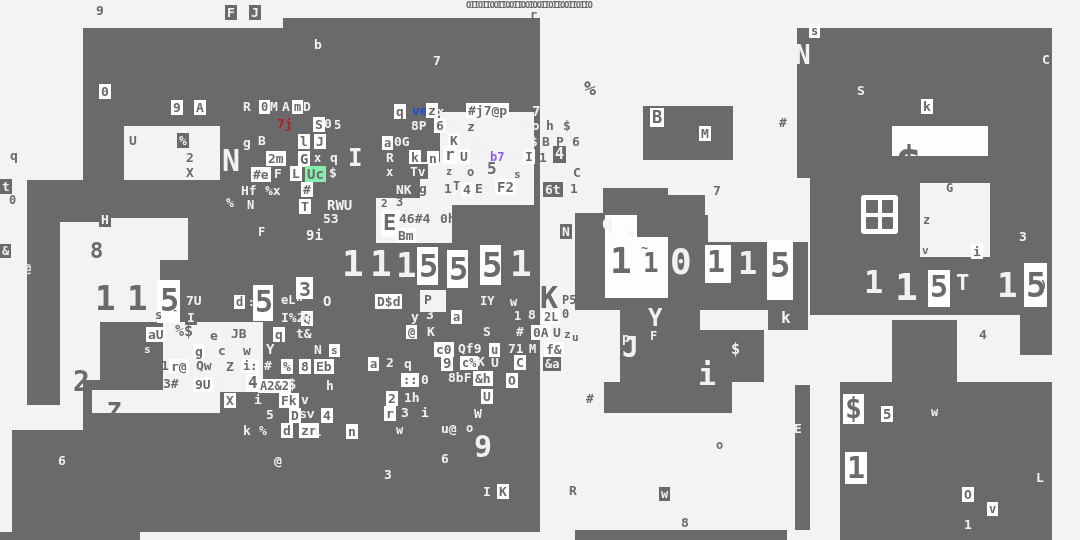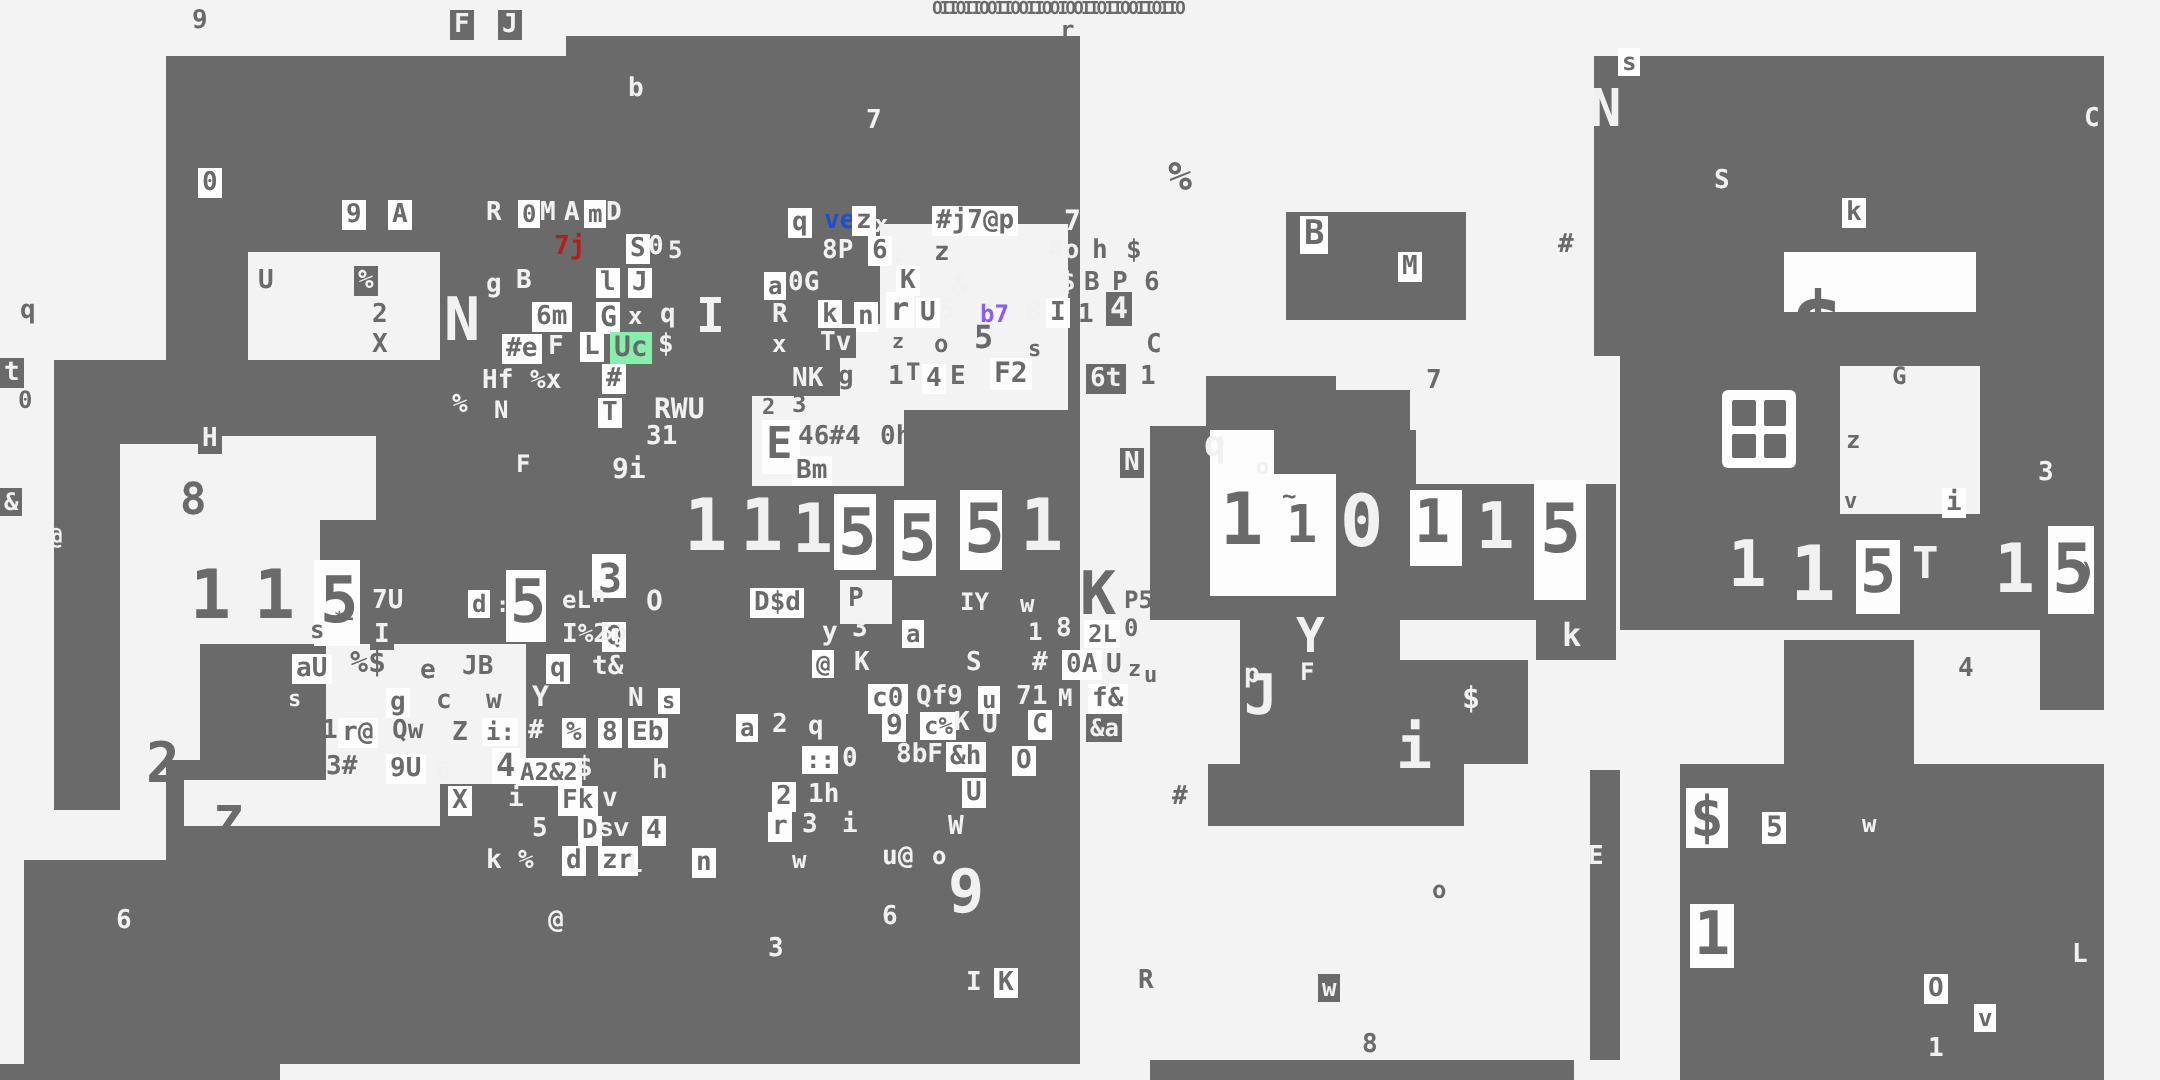--- a/index.html
+++ b/index.html
@@ -92,38 +92,38 @@
     <span class="glyph" style="left: 324px; top: 117px; font-size: 13px; color: rgb(241, 241, 241);">0</span>
     <span class="glyph" style="left: 334px; top: 119px; font-size: 12px; color: rgb(241, 241, 241);">5</span>
     <span class="glyph" style="left: 129px; top: 134px; font-size: 13px; color: rgb(106, 106, 106);">U</span>
     <span class="glyph" style="left: 177px; top: 133px; font-size: 13px; color: rgb(241, 241, 241); background: rgb(106, 106, 106); padding: 1px 2px;">%</span>
     <span class="glyph" style="left: 186px; top: 151px; font-size: 13px; color: rgb(106, 106, 106);">2</span>
     <span class="glyph" style="left: 186px; top: 166px; font-size: 13px; color: rgb(106, 106, 106);">X</span>
     <span class="glyph" style="left: 243px; top: 136px; font-size: 13px; color: rgb(241, 241, 241);">g</span>
     <span class="glyph" style="left: 258px; top: 134px; font-size: 13px; color: rgb(241, 241, 241);">B</span>
     <span class="glyph" style="left: 298px; top: 134px; font-size: 13px; color: rgb(106, 106, 106); background: rgb(253, 253, 253); padding: 1px 2px;">l</span>
     <span class="glyph" style="left: 314px; top: 134px; font-size: 13px; color: rgb(106, 106, 106); background: rgb(253, 253, 253); padding: 1px 2px;">J</span>
-    <span class="glyph" style="left: 266px; top: 151px; font-size: 13px; color: rgb(106, 106, 106); background: rgb(253, 253, 253); padding: 1px 2px;">6m</span>
+    <span class="glyph" style="left: 266px; top: 151px; font-size: 13px; color: rgb(106, 106, 106); background: rgb(253, 253, 253); padding: 1px 2px;">2m</span>
     <span class="glyph" style="left: 298px; top: 151px; font-size: 14px; color: rgb(106, 106, 106); background: rgb(253, 253, 253); padding: 1px 2px;">G</span>
     <span class="glyph" style="left: 314px; top: 152px; font-size: 12px; color: rgb(241, 241, 241);">x</span>
     <span class="glyph" style="left: 330px; top: 151px; font-size: 13px; color: rgb(241, 241, 241);">q</span>
     <span class="glyph" style="left: 348px; top: 146px; font-size: 24px; color: rgb(241, 241, 241);">I</span>
     <span class="glyph" style="left: 251px; top: 167px; font-size: 13px; color: rgb(106, 106, 106); background: rgb(253, 253, 253); padding: 1px 2px;">#e</span>
     <span class="glyph" style="left: 274px; top: 167px; font-size: 13px; color: rgb(241, 241, 241);">F</span>
     <span class="glyph" style="left: 290px; top: 166px; font-size: 13px; color: rgb(106, 106, 106); background: rgb(253, 253, 253); padding: 1px 2px;">L</span>
     <span class="glyph" style="left: 305px; top: 166px; font-size: 14px; color: rgb(106, 106, 106); background: #86efac; padding: 1px 2px;">Uc</span>
     <span class="glyph" style="left: 329px; top: 166px; font-size: 13px; color: rgb(241, 241, 241);">$</span>
     <span class="glyph" style="left: 241px; top: 184px; font-size: 13px; color: rgb(241, 241, 241);">Hf</span>
     <span class="glyph" style="left: 265px; top: 184px; font-size: 13px; color: rgb(241, 241, 241);">%x</span>
     <span class="glyph" style="left: 301px; top: 182px; font-size: 13px; color: rgb(106, 106, 106); background: rgb(253, 253, 253); padding: 1px 2px;">#</span>
     <span class="glyph" style="left: 226px; top: 196px; font-size: 13px; color: rgb(241, 241, 241);">%</span>
     <span class="glyph" style="left: 247px; top: 199px; font-size: 12px; color: rgb(241, 241, 241);">N</span>
     <span class="glyph" style="left: 299px; top: 199px; font-size: 13px; color: rgb(106, 106, 106); background: rgb(253, 253, 253); padding: 1px 2px;">T</span>
     <span class="glyph" style="left: 327px; top: 198px; font-size: 14px; color: rgb(241, 241, 241);">RWU</span>
-    <span class="glyph" style="left: 323px; top: 212px; font-size: 13px; color: rgb(241, 241, 241);">31</span>
+    <span class="glyph" style="left: 323px; top: 212px; font-size: 13px; color: rgb(241, 241, 241);">53</span>
     <span class="glyph" style="left: 306px; top: 228px; font-size: 14px; color: rgb(241, 241, 241);">9i</span>
     <span class="glyph" style="left: 258px; top: 226px; font-size: 12px; color: rgb(241, 241, 241);">F</span>
     <span class="glyph" style="left: 99px; top: 212px; font-size: 13px; color: rgb(241, 241, 241); background: rgb(106, 106, 106); padding: 1px 2px;">H</span>
     <span class="glyph" style="left: 90px; top: 240px; font-size: 22px; color: rgb(106, 106, 106);">8</span>
     <span class="glyph" style="left: 222px; top: 146px; font-size: 30px; color: rgb(241, 241, 241);">N</span>
     <span class="glyph" style="left: 10px; top: 149px; font-size: 13px; color: rgb(106, 106, 106);">q</span>
     <span class="glyph" style="left: 0px; top: 179px; font-size: 13px; color: rgb(241, 241, 241); background: rgb(106, 106, 106); padding: 1px 2px;">t</span>
     <span class="glyph" style="left: 9px; top: 194px; font-size: 12px; color: rgb(106, 106, 106);">0</span>
     <span class="glyph" style="left: 0px; top: 244px; font-size: 12px; color: rgb(241, 241, 241); background: rgb(106, 106, 106); padding: 1px 2px;">&amp;</span>
     <span class="glyph" style="left: 24px; top: 262px; font-size: 12px; color: rgb(241, 241, 241);">@</span>

